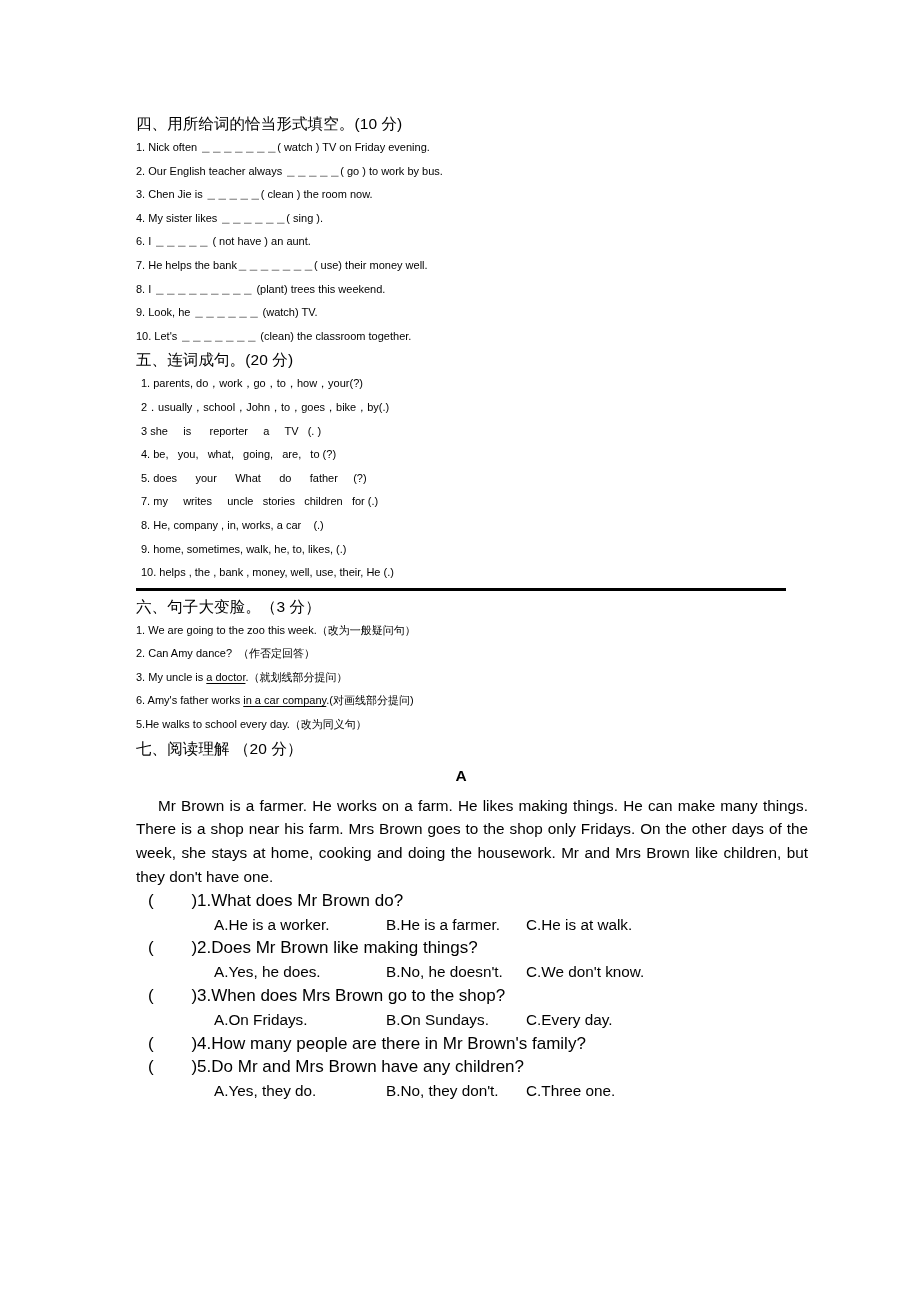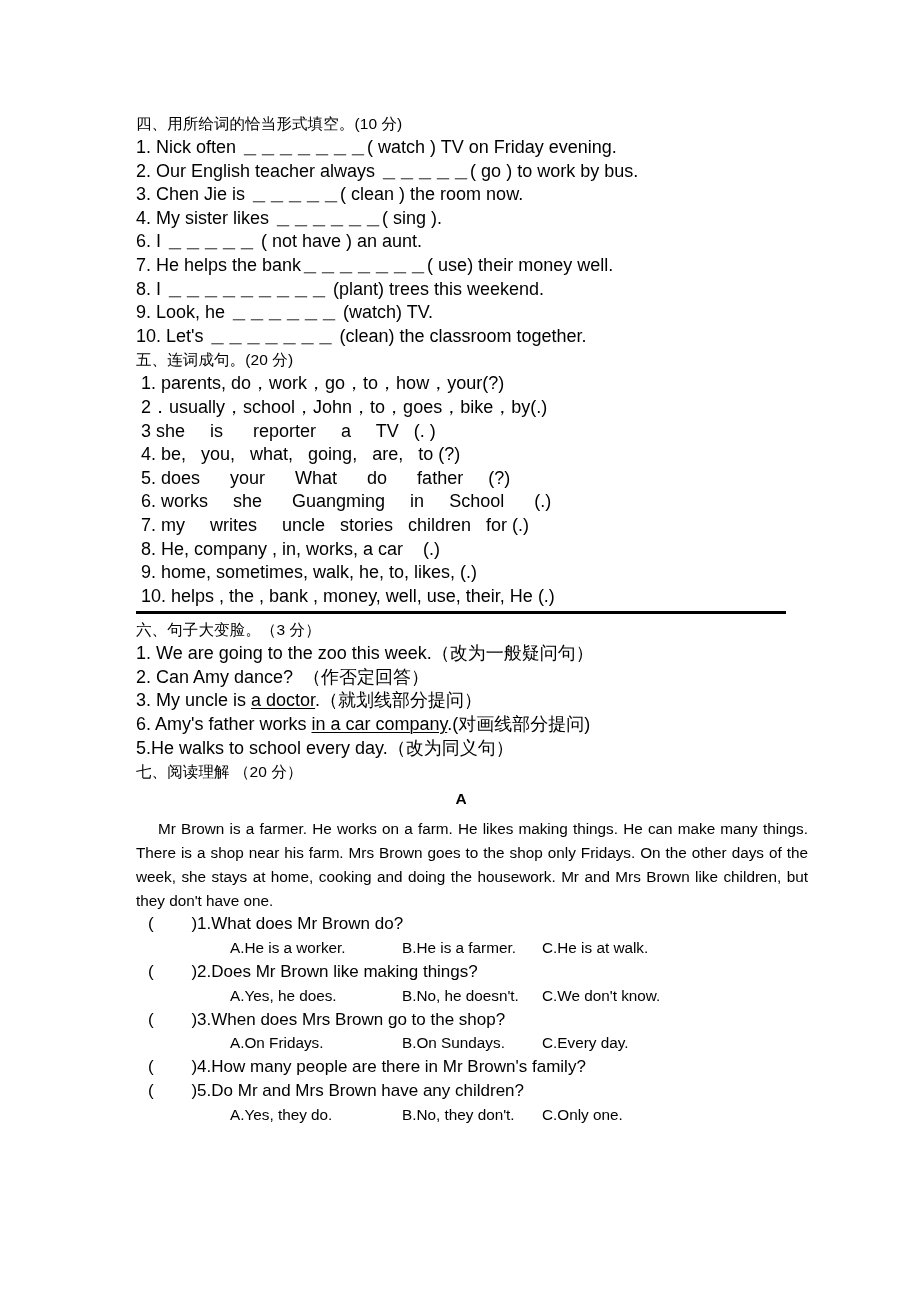--- a/index.html
+++ b/index.html
@@ -30,21 +30,21 @@
   }
 
   
   .sec-head {
     font-size: 15.5px;
     line-height: 24px;
     letter-spacing: 0.1px;
     white-space: pre;
   }
   .q-line {
-    font-size: 18px;
+    font-size: 11px;
     line-height: 23.6px;
     white-space: pre;
   }
   .q-line.indent1 { padding-left: 5px; }
 
   .blank {
     text-decoration: underline;
     text-decoration-thickness: 1px;
     text-underline-offset: 2px;
   }
@@ -83,21 +83,20 @@
   .mc-opts {
     font-size: 15.3px;
     line-height: 23.8px;
     position: relative;
     height: 23.8px;
     padding-left: 0;
   }
   .mc-opts span {
     position: absolute;
     white-space: pre;
-    margin-left: 16px;
   }
   .opt-a { left: 78px; }
   .opt-b { left: 250px; }
   .opt-c { left: 390px; }
 </style>
 </head>
 <body>
 
 <div class="page">
   <div class="content">
@@ -112,21 +111,20 @@
     <div class="q-line">8. I ＿＿＿＿＿＿＿＿＿ (plant) trees this weekend.</div>
     <div class="q-line">9. Look, he ＿＿＿＿＿＿ (watch) TV.</div>
     <div class="q-line">10. Let's ＿＿＿＿＿＿＿ (clean) the classroom together.</div>
 
     <div class="sec-head">五、连词成句。(20 分)</div>
     <div class="q-line indent1">1. parents, do，work，go，to，how，your(?)</div>
     <div class="q-line indent1">2．usually，school，John，to，goes，bike，by(.)</div>
     <div class="q-line indent1">3 she     is      reporter     a     TV   (. )</div>
     <div class="q-line indent1">4. be,   you,   what,   going,   are,   to (?)</div>
     <div class="q-line indent1">5. does      your      What      do      father     (?)</div>
-    <div class="q-line indent1">6. works     she      Guangming     in     School      (.)</div>
     <div class="q-line indent1">7. my     writes     uncle   stories   children   for (.)</div>
     <div class="q-line indent1">8. He, company , in, works, a car    (.)</div>
     <div class="q-line indent1">9. home, sometimes, walk, he, to, likes, (.)</div>
     <div class="q-line indent1">10. helps , the , bank , money, well, use, their, He (.)</div>
 
     <div class="rule-solid"></div>
 
     <div class="sec-head">六、句子大变脸。（3 分）</div>
     <div class="q-line"><span>1. We are going to the zoo this week.（改为一般疑问句）</span></div>
     <div class="q-line"><span>2. Can Amy dance?  （作否定回答）</span></div>
@@ -158,17 +156,17 @@
       <span class="opt-b">B.On Sundays.</span>
       <span class="opt-c">C.Every day.</span>
     </div>
 
     <div class="mc-q">(        )4.How many people are there in Mr Brown's family?</div>
 
     <div class="mc-q">(        )5.Do Mr and Mrs Brown have any children?</div>
     <div class="mc-opts">
       <span class="opt-a">A.Yes, they do.</span>
       <span class="opt-b">B.No, they don't.</span>
-      <span class="opt-c">C.Only one.</span>
+      <span class="opt-c">C.Three one.</span>
     </div>
 
   </div>
 </div>
 
 </body></html>

